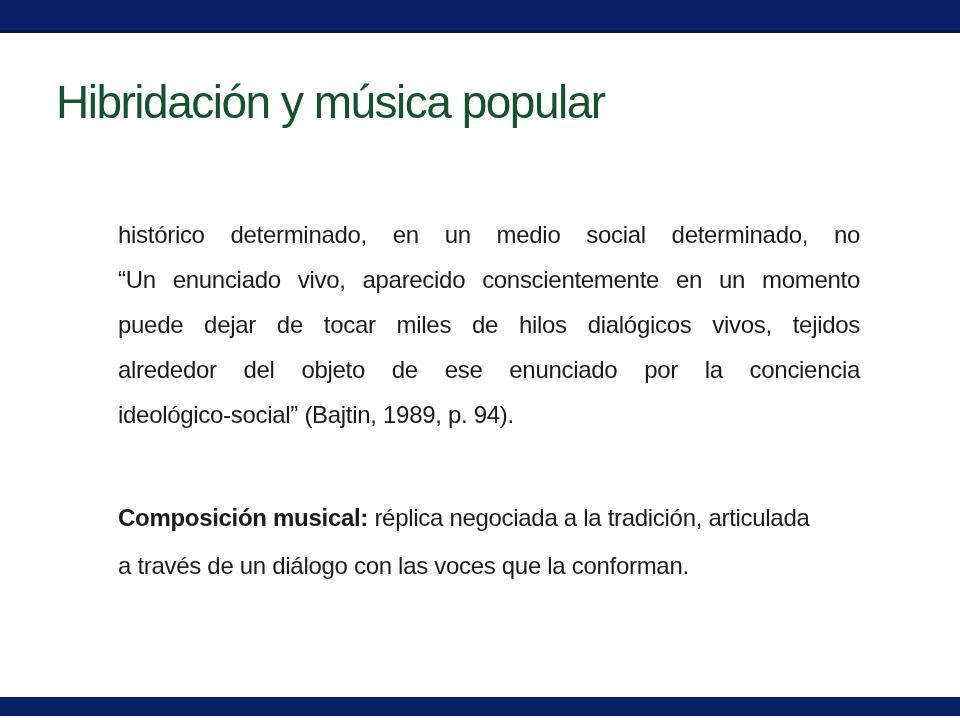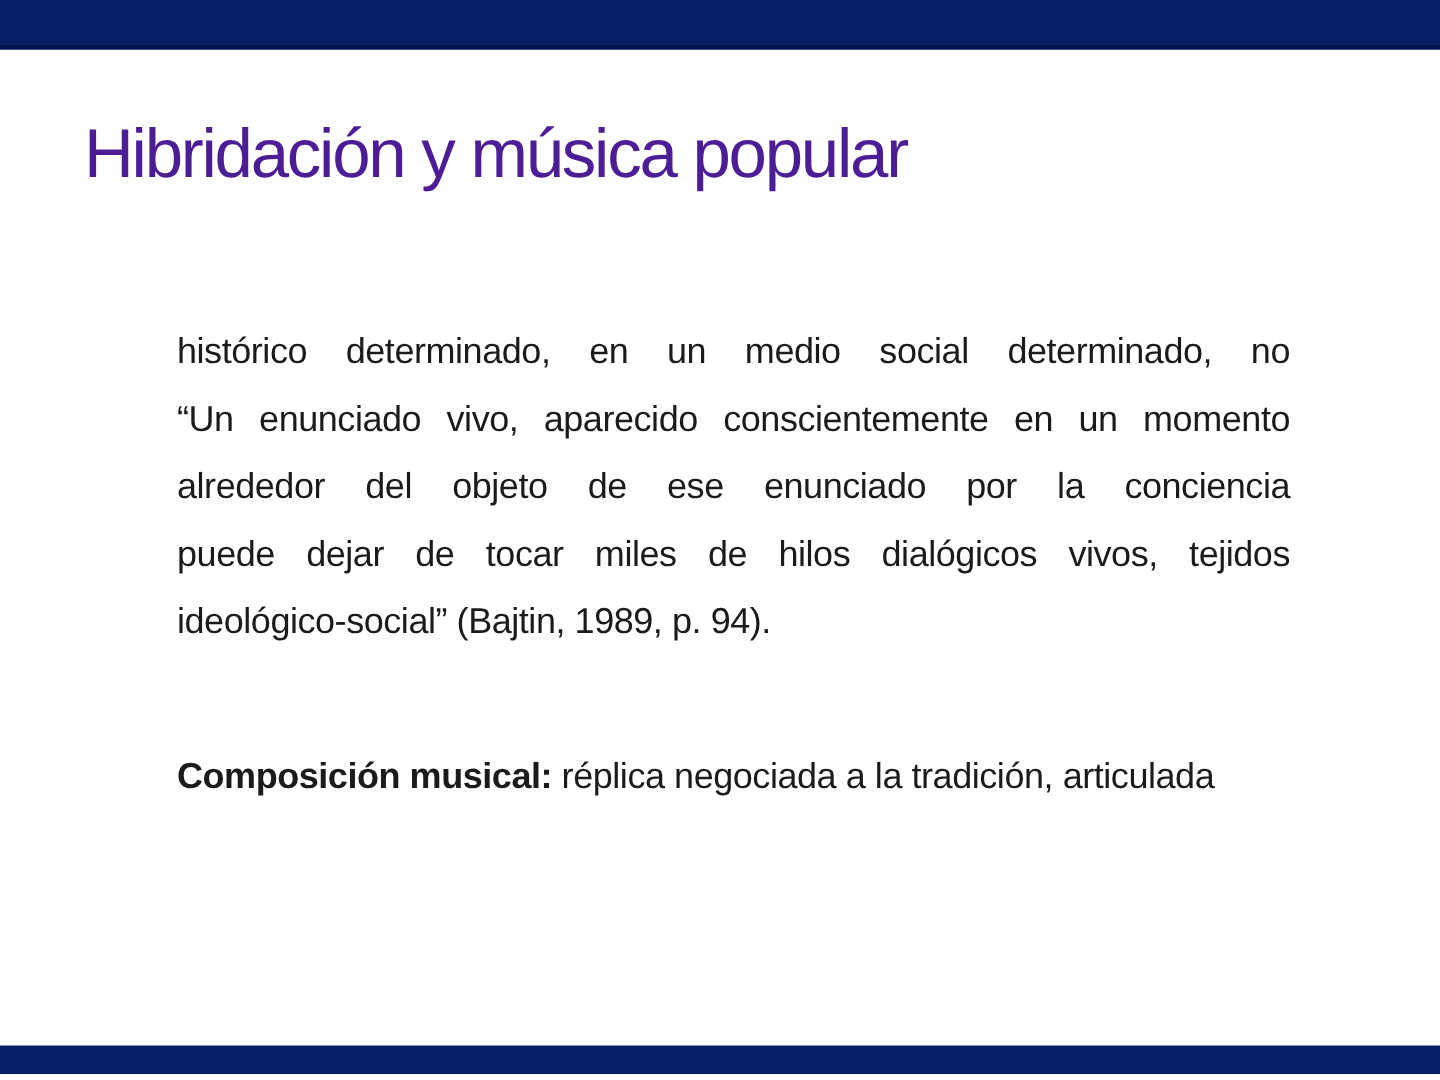--- a/index.html
+++ b/index.html
@@ -36,21 +36,21 @@
     background: var(--bar-navy);
   }
   .slide-title {
     position: absolute;
     left: 56px; top: 76px;
     width: 860px;
     font-size: 46px;
     line-height: 52px;
     font-weight: 400;
     letter-spacing: -1.5px;
-    color: #4c1d95;
+    color: #14532d;
     white-space: nowrap;
   }
   .quote {
     position: absolute;
     left: 118px; top: 212px;
     width: 742px;
     font-size: 24px;
     line-height: 45px;
     letter-spacing: -0.3px;
   }
@@ -78,24 +78,25 @@
 
 <div class="slide">
 
   <div class="top-bar"></div>
 
   <h1 class="slide-title">Hibridación y música popular</h1>
 
   <div class="quote">
     <div class="qline">histórico determinado, en un medio social determinado, no</div>
     <div class="qline">“Un enunciado vivo, aparecido conscientemente en un momento</div>
+    <div class="qline">puede dejar de tocar miles de hilos dialógicos vivos, tejidos</div>
     <div class="qline">alrededor del objeto de ese enunciado por la conciencia</div>
-    <div class="qline">puede dejar de tocar miles de hilos dialógicos vivos, tejidos</div>
     <div class="qline last">ideológico-social” (Bajtin, 1989, p. 94).</div>
   </div>
 
   <div class="definition">
     <div class="dline"><span class="term">Composición musical:</span><span> réplica negociada a la tradición, articulada</span></div>
+    <div class="dline">a través de un diálogo con las voces que la conforman.</div>
   </div>
 
   <div class="bottom-bar"></div>
 
 </div>
 
 </body></html>

